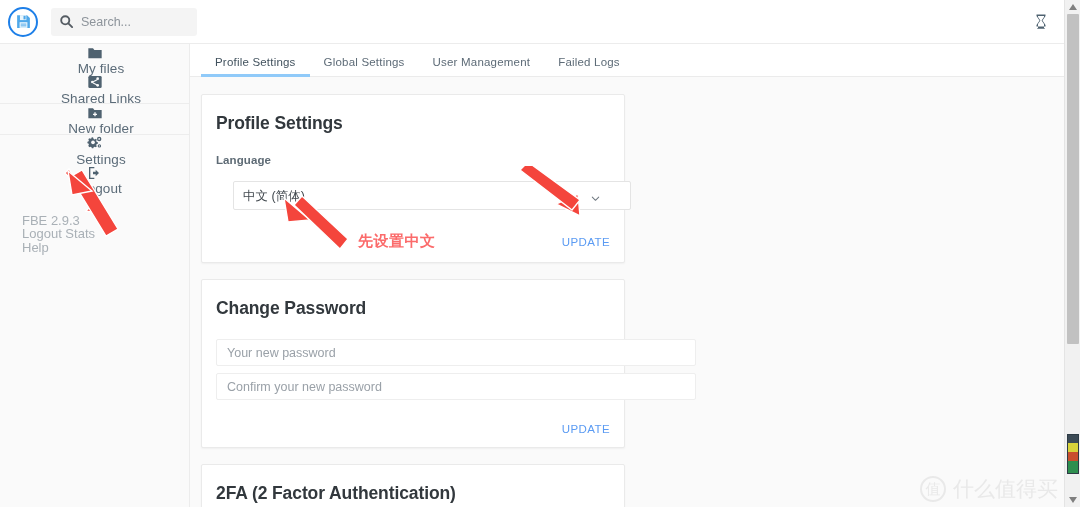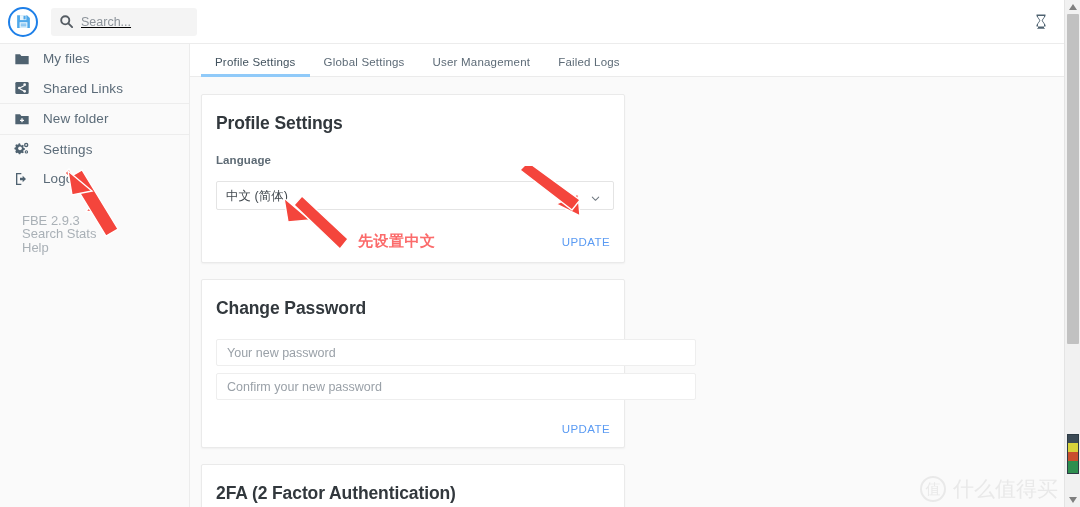--- a/index.html
+++ b/index.html
@@ -28,21 +28,20 @@
     flex: none;
   }
   .logo svg { display: block; }
   .searchbox {
     margin-left: 13px;
     width: 146px; height: 28px;
     background: #f4f4f4;
     border-radius: 3px;
     display: flex; align-items: center;
     padding: 0 8px;
-    text-decoration: underline;
   }
   .searchbox .sicon { width: 15px; height: 15px; flex: none; color: #555c63; }
   .searchbox input {
     border: 0; outline: none; background: transparent;
     margin-left: 7px; font-size: 12.5px; color: #444;
     font-family: "Liberation Sans", sans-serif; width: 100px;
   }
   .searchbox input::placeholder { color: #8d949b; }
   .hourglass {
     position: absolute; right: 14px; top: 13px;
@@ -51,22 +50,23 @@
 
   
   .sidebar {
     position: absolute; top: 44px; left: 0; width: 190px; height: 463px;
     background: #fafafa;
     border-right: 1px solid #ececec;
   }
   .nav-group { border-bottom: 1px solid #ededed; }
   .nav-item {
     display: flex; align-items: center;
-    height: 29.5px; padding-left: 13px;
+    height: 29.5px; 
     cursor: pointer;
+    flex-direction: column;
   }
   .nav-item .nicon {
     width: 17px; height: 17px; flex: none;
     color: #4f6270;
     display: flex; align-items: center; justify-content: center;
   }
   .nav-item .nlabel {
     margin-left: 13px;
     font-size: 13.5px; color: #5b6b78;
     letter-spacing: .1px;
@@ -114,21 +114,21 @@
   }
   .card h2 {
     font-size: 17.5px; font-weight: bold; color: #32383d;
     letter-spacing: -.1px;
     margin-bottom: 20px;
   }
   .field-label {
     font-size: 11.5px; color: #5e6b75; font-weight: bold;
     margin-bottom: 15px; letter-spacing: .1px;
   }
-  .select-wrap { position: relative; }
+  .select-wrap { position: relative; margin-left: 17px; }
   select.lang {
     width: 398px; height: 29px;
     border: 1px solid #e4e4e4; border-radius: 2px;
     background: #ffffff;
     font-size: 12.5px; color: #41484e;
     padding-left: 9px;
     font-family: "Liberation Sans", "DejaVu Sans", sans-serif;
     appearance: none; -webkit-appearance: none;
     outline: none; cursor: pointer;
   }
@@ -301,21 +301,21 @@
             <path d="M3 3h8v2H5v14h6v2H3z"></path>
             <path d="M13 7l5 5-5 5v-3.2H9v-3.6h4z"></path>
           </svg>
         </span>
         <span class="nlabel">Logout</span>
       </div>
     </div>
 
     <div class="side-footer">
       <div>FBE 2.9.3</div>
-      <div class="link">Search Stats</div>
+      <div class="link">Logout Stats</div>
       <div class="link">Help</div>
     </div>
   </div>
 
   <div class="main">
 
     <div class="tabs">
       <div class="tab active">Profile Settings</div>
       <div class="tab">Global Settings</div>
       <div class="tab">User Management</div>

